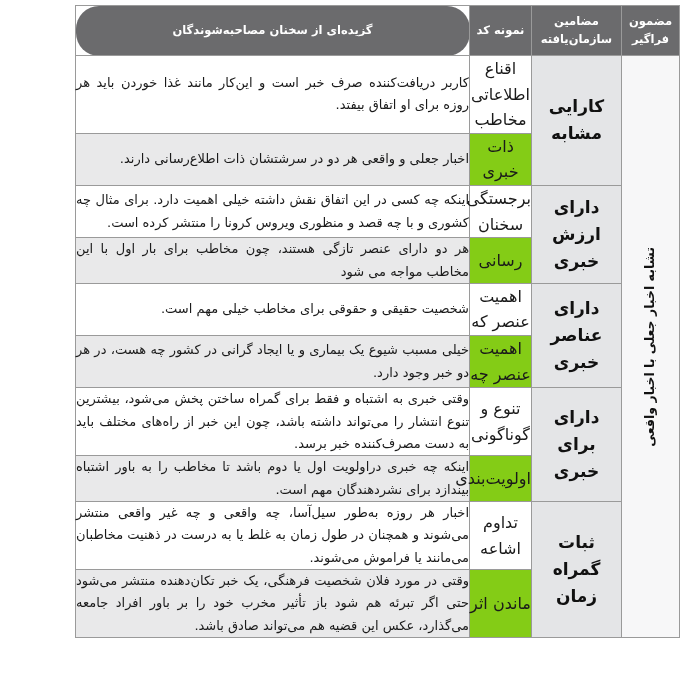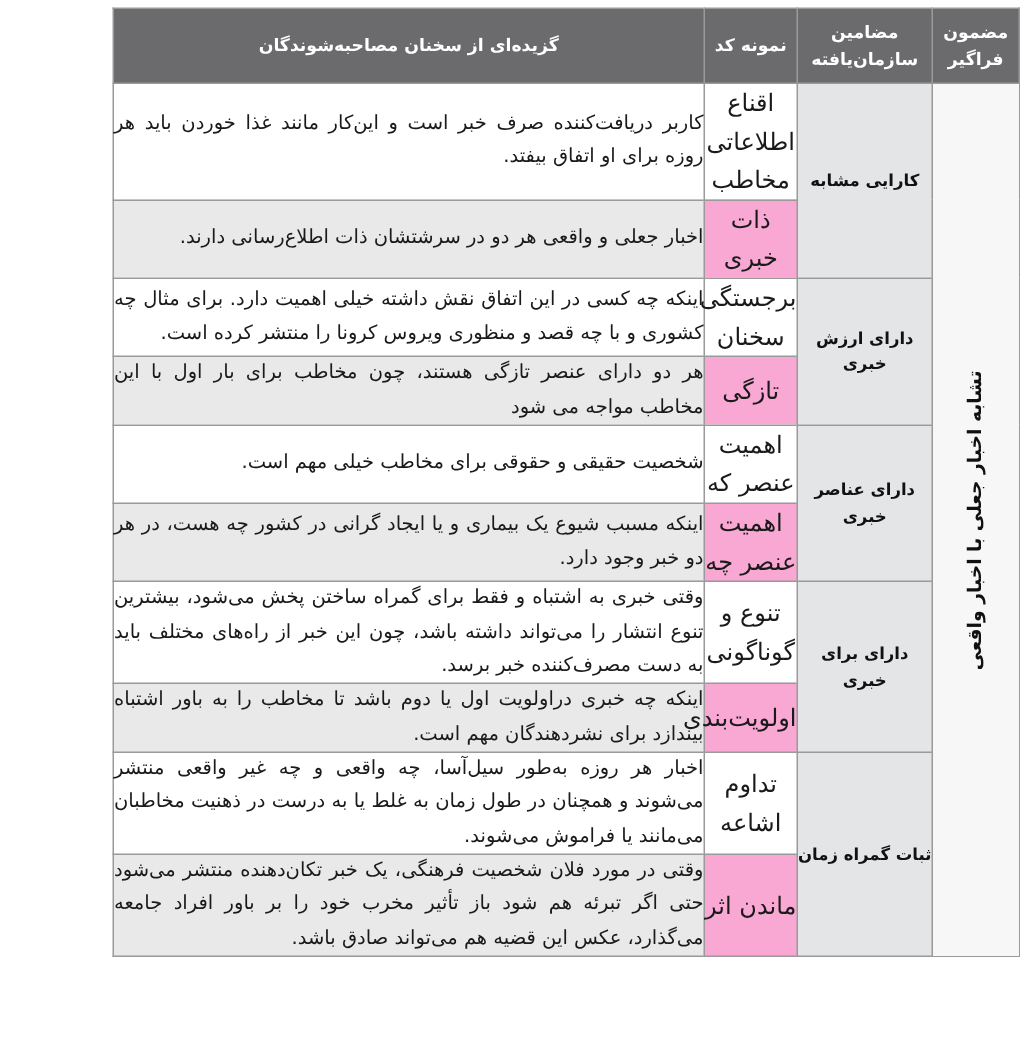--- a/index.html
+++ b/index.html
@@ -53,21 +53,21 @@
     line-height: 1.55;
     text-align: center;
     padding: 9px 4px;
     border-color: #5d5d5f;
     height: 50px;
     box-sizing: border-box;
   }
   th.h-overarching { width: 58px; }
   th.h-organized   { width: 90px; }
   th.h-code        { width: 62px; margin-left: 20px; }
-  th.h-quote       { width: 394px; }
+  th.h-quote       { width: 394px; border-radius: 23px; }
 
   
   td.quote {
     font-size: 13px;
     line-height: 1.72;
     text-align: justify;
     text-align-last: right;
     padding: 7px 9px 7px 9px;
     color: #1a1a1a;
     background: #ffffff;
@@ -75,24 +75,24 @@
   td.quote.shade { background: #e9e9ea; }
 
   td.code {
     font-size: 16px;
     line-height: 1.6;
     text-align: center;
     padding: 5px 3px;
     color: #1a1a1a;
     background: #ffffff;
   }
-  td.code.shade { background: #f9a8d4; }
+  td.code.shade { background: #84cc16; }
 
   td.organized {
-    font-size: 11px;
+    font-size: 17px;
     font-weight: bold;
     line-height: 1.6;
     text-align: center;
     padding: 5px 4px;
     color: #111111;
     background: #e4e5e7;
   }
 
   td.overarching {
     background: #f7f7f8;
@@ -144,31 +144,31 @@
           <tr>
             <td class="code shade">ذات خبری</td>
             <td class="quote shade">اخبار جعلی و واقعی هر دو در سرشتشان ذات اطلاع‌رسانی دارند.</td>
           </tr>
           <tr>
             <td class="organized" rowspan="2">دارای ارزش خبری</td>
             <td class="code">برجستگی سخنان</td>
             <td class="quote">اینکه چه کسی در این اتفاق نقش داشته خیلی اهمیت دارد. برای مثال چه کشوری و با چه قصد و منظوری ویروس کرونا را منتشر کرده است.</td>
           </tr>
           <tr>
-            <td class="code shade">تازگی</td>
+            <td class="code shade">رسانی</td>
             <td class="quote shade">هر دو دارای عنصر تازگی هستند، چون مخاطب برای بار اول با این مخاطب مواجه می شود</td>
           </tr>
           <tr>
             <td class="organized" rowspan="2">دارای عناصر خبری</td>
             <td class="code">اهمیت عنصر که</td>
             <td class="quote">شخصیت حقیقی و حقوقی برای مخاطب خیلی مهم است.</td>
           </tr>
           <tr>
             <td class="code shade">اهمیت عنصر چه</td>
-            <td class="quote shade">اینکه مسبب شیوع یک بیماری و یا ایجاد گرانی در کشور چه هست، در هر دو خبر وجود دارد.</td>
+            <td class="quote shade">خیلی مسبب شیوع یک بیماری و یا ایجاد گرانی در کشور چه هست، در هر دو خبر وجود دارد.</td>
           </tr>
           <tr>
             <td class="organized" rowspan="2">دارای برای خبری</td>
             <td class="code">تنوع و گوناگونی</td>
             <td class="quote">وقتی خبری به اشتباه و فقط برای گمراه ساختن پخش می‌شود، بیشترین تنوع انتشار را می‌تواند داشته باشد، چون این خبر از راه‌های مختلف باید به دست مصرف‌کننده خبر برسد.</td>
           </tr>
           <tr>
             <td class="code shade">اولویت‌بندی</td>
             <td class="quote shade">اینکه چه خبری دراولویت اول یا دوم باشد تا مخاطب را به باور اشتباه بیندازد برای نشردهندگان مهم است.</td>
           </tr>

